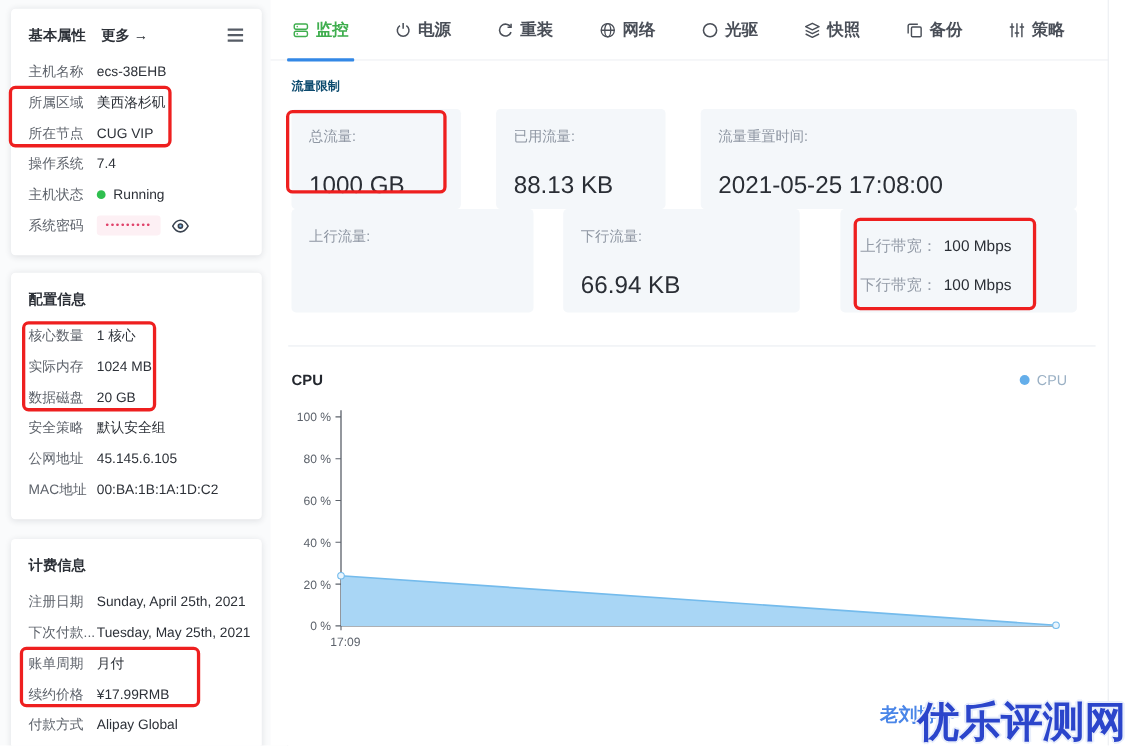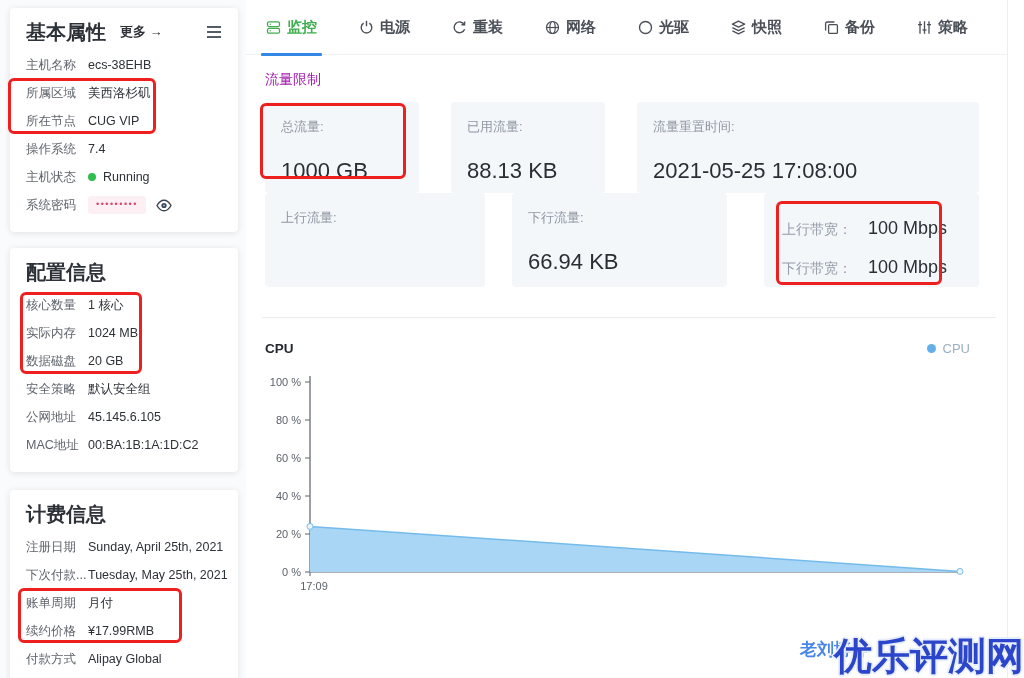--- a/index.html
+++ b/index.html
@@ -8,21 +8,21 @@
   .page { position:relative; width:1024px; height:678px; background:#fff; overflow:hidden; }
 
   
   .sidebar { position:absolute; left:0; top:0; width:262px; height:678px; background:#fafbfc; border-right:1px solid #e8eaee; }
   .side-card { position:absolute; left:10px; width:228px; background:#fff; border-radius:4px;
                box-shadow:0 1px 6px rgba(31,45,61,.12); padding:16px 16px 6px 16px; }
   #card-basic   { top:8px; }
   #card-config  { top:248px; }
   #card-billing { top:490px; min-height:200px; }
   .side-hdr { display:flex; align-items:center; height:16px; margin-bottom:18px; }
-  .side-title { font-size:20px; font-weight:bold; color:#2d3138; }
+  .side-title { font-size:13px; font-weight:bold; color:#2d3138; }
   .more-link { font-size:13px; font-weight:bold; color:#2d3138; margin-left:14px; text-decoration:none; cursor:pointer; }
   .hamburger { margin-left:auto; cursor:pointer; display:flex; }
   .srow { display:flex; align-items:center; height:14px; margin-bottom:14px; }
   .slabel { flex:0 0 62px; font-size:12.5px; color:#5f646c; white-space:nowrap; }
   .svalue { font-size:12.5px; color:#2d3138; white-space:nowrap; display:flex; align-items:center; }
   .run-dot { width:8px; height:8px; border-radius:50%; background:var(--status-running-green,#2fbf4f); margin-right:7px; display:inline-block; }
   .pwd-chip { background:#fdf0f4; color:var(--password-dot-red,#e0436b); border-radius:3px;
               padding:4px 8px 5px; font-size:9px; letter-spacing:1.5px; line-height:1; }
   .eye { margin-left:10px; cursor:pointer; display:flex; }
 
@@ -39,35 +39,35 @@
   .main { position:absolute; left:246px; top:0; width:762px; height:678px; background:#fff; }
   .tabbar { height:55px; display:flex; align-items:center; padding:0 20px; gap:42px; border-bottom:1px solid #eef0f4; }
   .tab { position:relative; height:55px; display:flex; align-items:center; gap:6px;
          font-size:15px; font-weight:bold; color:#4a4f58; cursor:pointer; white-space:nowrap; }
   .ticon { display:flex; }
   .tab.active { color:var(--active-tab-green,#3fae4e); }
   .tab.active::after { content:''; position:absolute; left:-5px; right:-5px; bottom:-1px; height:3px;
                        background:var(--tab-underline-blue,#3388e6); border-radius:1px; }
 
   .content { position:relative; padding:0 16px 0 19px; }
-  .sec-title { font-size:14px; font-weight:normal; color:#a21caf; margin:16px 0 13px; }
+  .sec-title { font-size:11px; font-weight:bold; color:#0c4a6e; margin:16px 0 13px; }
   .stat-row { display:flex; }
   .stat-card { position:relative; background:#f4f7fa; border-radius:4px; padding:16px 16px; height:91px; }
   .t1 { width:154px; margin-right:32px; }
   .t2 { width:154px; margin-right:32px; }
   .t3 { width:342px; }
   .usage .stat-card { height:94px; }
   .u1 { width:220px; margin-right:27px; }
   .u2 { width:215px; margin-right:37px; }
   .u3 { width:215px; padding:25px 18px 0; }
   .stat-label { font-size:13px; color:#8f97a3; }
   .stat-value { font-size:22px; color:#2a2e35; margin-top:22px; white-space:nowrap; }
   .bw-row { display:flex; align-items:baseline; margin-bottom:18px; font-size:14px; }
   .bw-label { color:#949ca8; }
-  .bw-value { color:#2a2e35; margin-left:16px; font-size:18px; }
+  .bw-value { color:#2a2e35; margin-left:6px; font-size:14px; }
 
   .divider { height:1px; background:#e9edf2; margin:30px -4px 0 -3px; }
   .chart-hdr { display:flex; align-items:center; margin-top:20px; height:20px;gap:12px; }
   .chart-title { font-size:13.5px; font-weight:bold; color:#23272e; }
   .legend { margin-left:auto; margin-right:22px; display:flex; align-items:center; gap:7px; cursor:pointer; }
   .legend-dot { width:9px; height:9px; border-radius:50%; background:#64aeea; }
   .legend-label { font-size:13px; color:#9ab0c4; }
   #cpu-chart { display:block; margin-top:12px; }
   #cpu-chart text { font-family:"Liberation Sans", sans-serif; }
 

